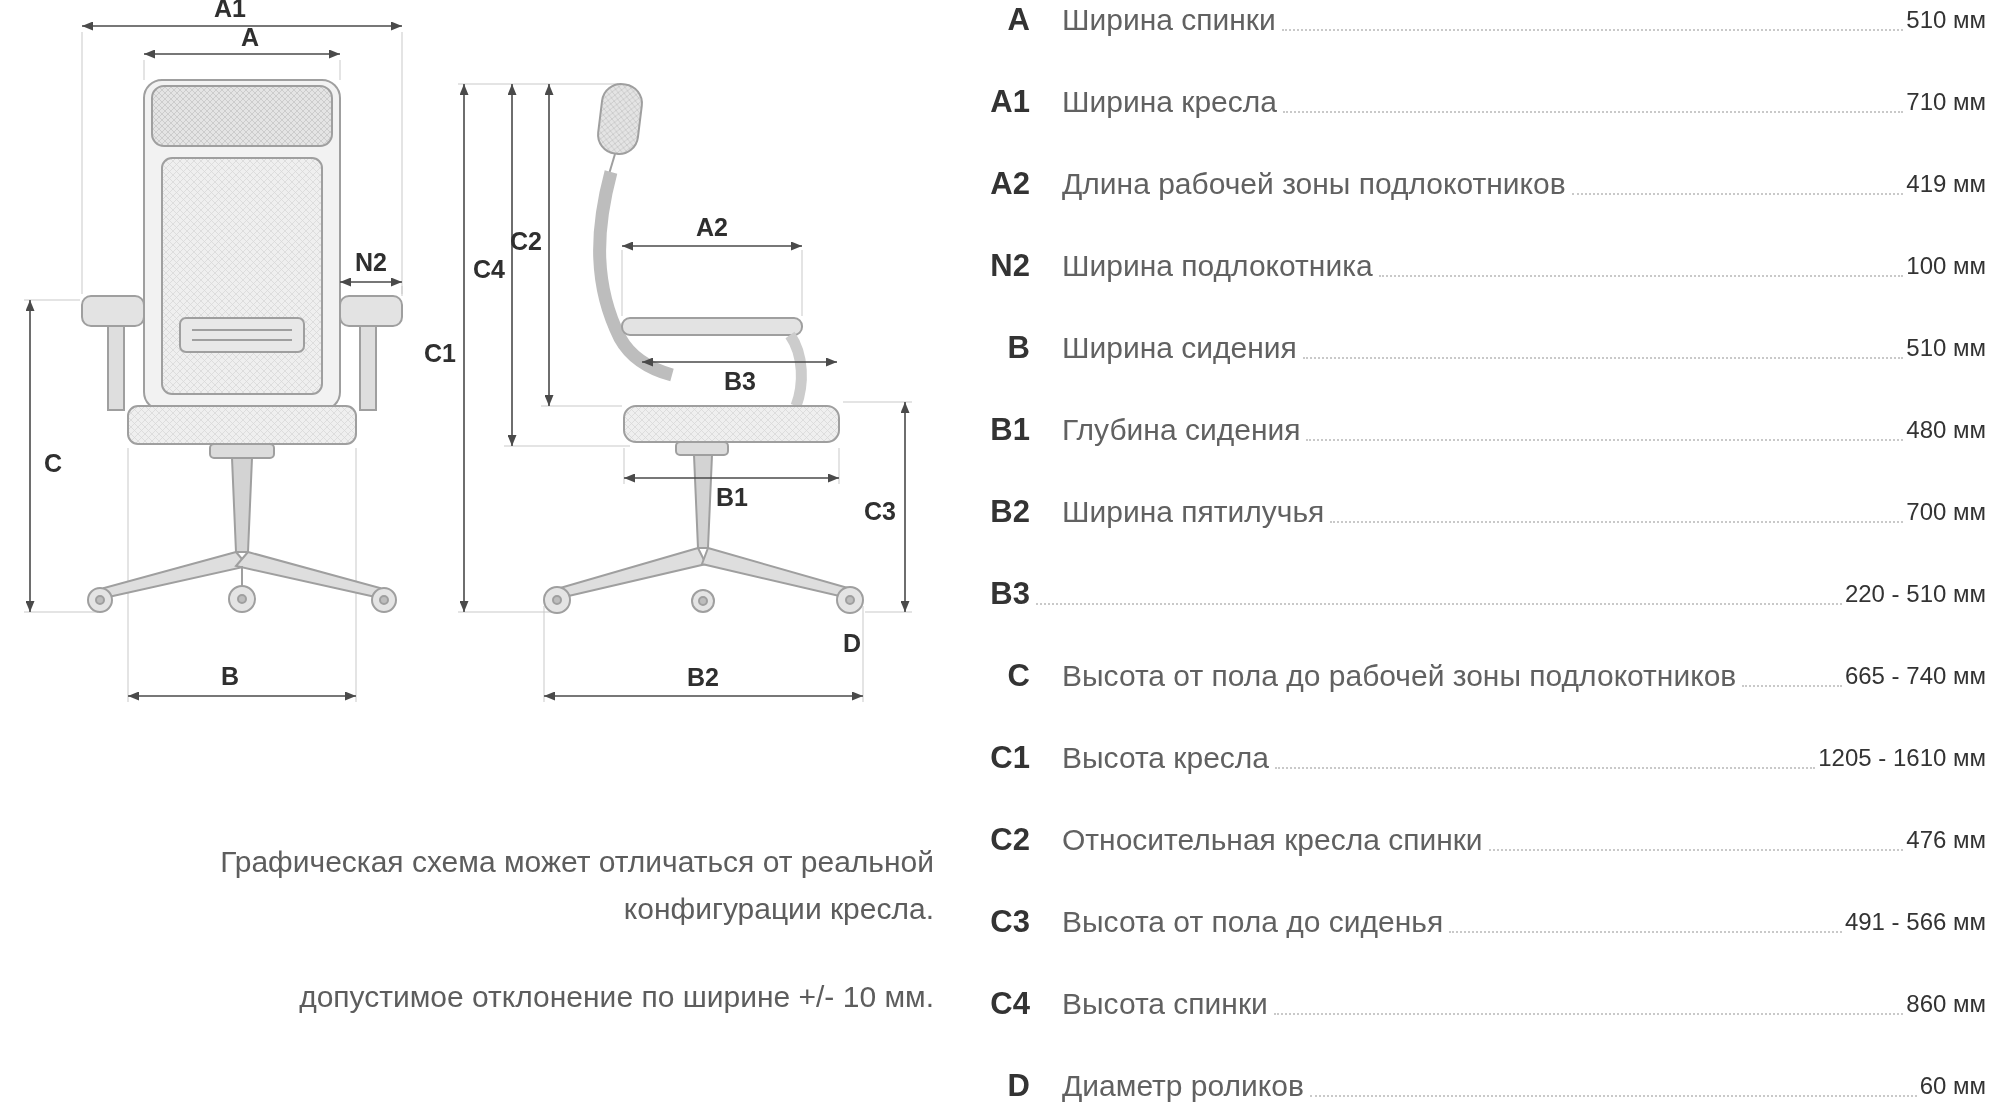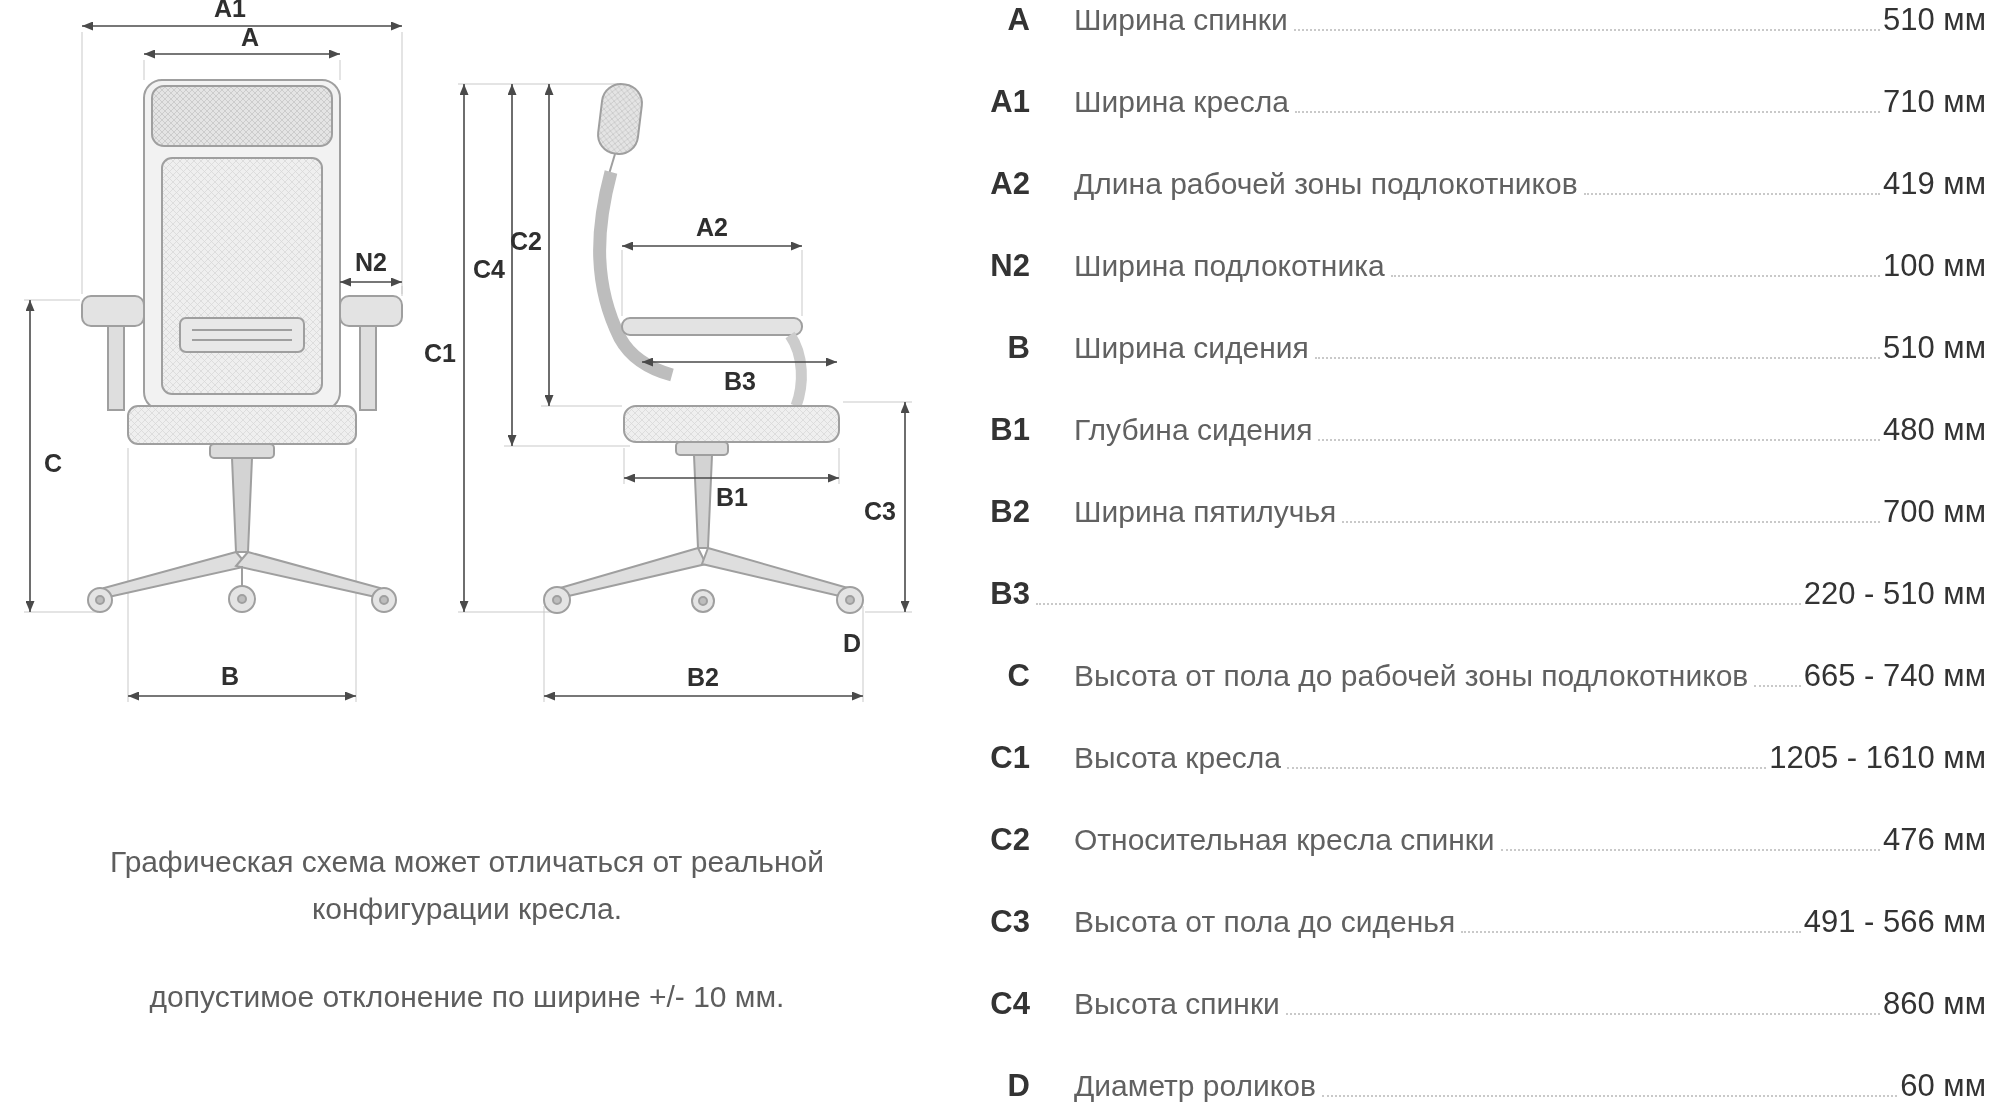--- a/index.html
+++ b/index.html
@@ -11,41 +11,41 @@
     overflow:hidden;
     color:#3a3a3a;
   }
   .diagram-area { position:absolute; left:12px; top:0; }
   .diagram-area text {
     font-family:"Liberation Sans","DejaVu Sans",sans-serif;
     font-size:25px; font-weight:600; fill:#2f2f2f;
   }
   .notes {
     position:absolute; left:0; top:838px; width:934px;
-    text-align:center; color:#5d5d5d; font-size:30px; line-height:47px;
+    text-align:right; color:#5d5d5d; font-size:30px; line-height:47px;
   }
   .notes .para { margin-bottom:41px; }
   .specs { position:absolute; left:952px; top:-21px; right:0; }
   .spec-row { display:flex; align-items:center; height:82px; }
   .spec-code {
     width:78px; flex:none; text-align:right;
     font-weight:700; font-size:31px; color:#333333;
   }
   .spec-label {
-    margin-left:44px; flex:0 1 auto; overflow:hidden;
+    margin-left:32px; flex:0 1 auto; overflow:hidden;
     font-size:30px; color:#616161; white-space:nowrap;
   }
   .spec-dots {
     flex:1 1 auto; min-width:6px; height:1px;
     border-bottom:2px dotted #c9c9c9;
     margin:0 3px 0 6px; transform:translateY(10px);
   }
   .spec-value {
     flex:none; white-space:nowrap; text-align:left;
-    font-size:31px; color:#333333; padding-right:14px;
+    font-size:24px; color:#333333; padding-right:14px;
   }
 </style>
 </head>
 <body>
 
 <div class="diagram-area">
 <svg width="950" height="745" viewBox="0 0 950 745">
   <defs>
     <marker id="arr" viewBox="0 0 12 9" markerWidth="12" markerHeight="9" refX="11" refY="4.5" orient="auto-start-reverse" markerUnits="userSpaceOnUse">
       <path d="M0,0 L11,4.5 L0,9 Z" fill="#4a4a4a"></path>

